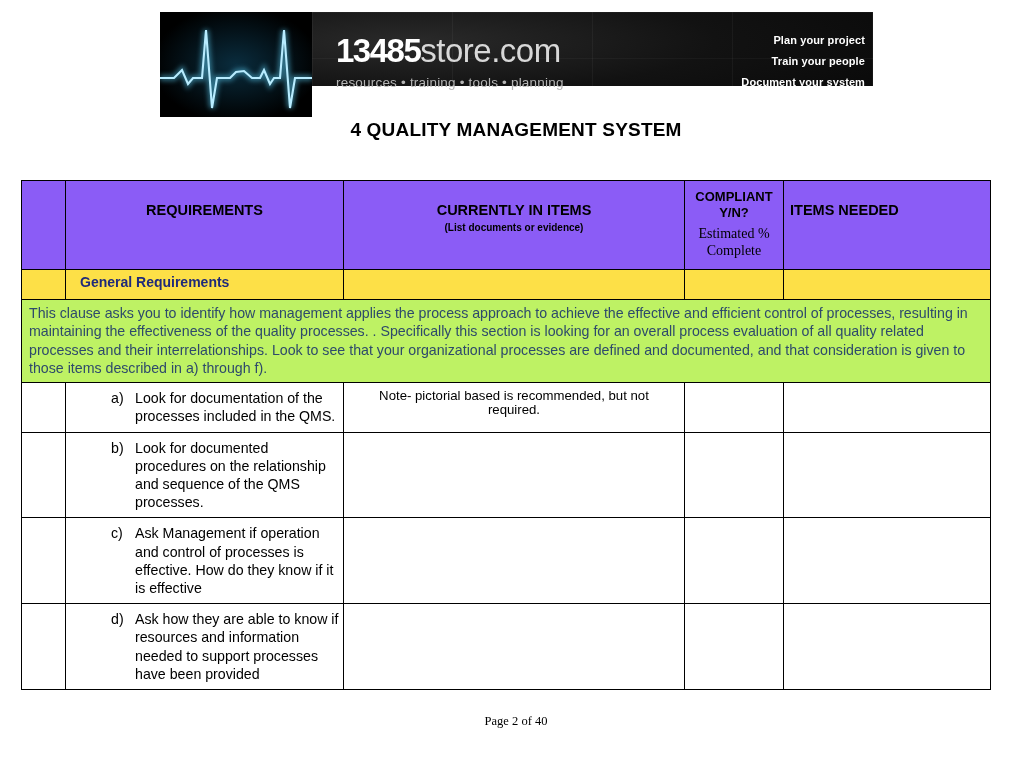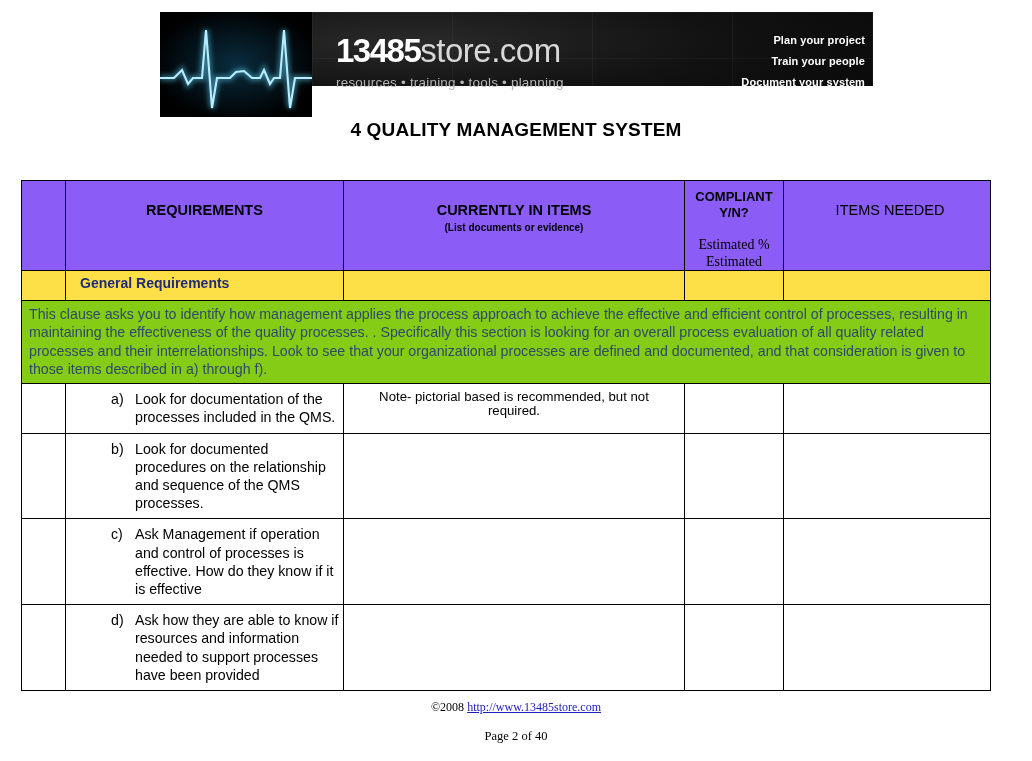--- a/index.html
+++ b/index.html
@@ -133,55 +133,55 @@
     font-size: 14.5px;
     font-weight: bold;
     line-height: 17px;
   }
   .hdr-txt .sub1 {
     display: block;
     font-size: 10px;
   }
   .hdr-left {
     padding: 21px 0 0 6px;
-    text-align: center;
+    text-align: left;
     font-size: 14.5px;
-    font-weight: normal;
+    font-weight: bold;
   }
   .hdr-compliant {
     padding-top: 8px;
     text-align: center;
     font-size: 13px;
     font-weight: bold;
     line-height: 16px;
   }
   .hdr-compliant .serifpart {
     display: block;
-    margin-top: 15px;
+    margin-top: 4px;
     font-family: "Liberation Serif", serif;
     font-weight: normal;
     font-size: 14px;
     line-height: 17px;
   }
 
   
   tr.section td {
     background: #fde047;
     height: 29px;
   }
   .section-label {
     padding: 4px 0 0 14px;
     font-size: 14px;
     font-weight: bold;
     color: #1f2a7a;
   }
 
   
   tr.para td {
-    background: #84cc16;
+    background: #bef264;
   }
   .para-txt {
     padding: 4px 8px 5px 7px;
     font-size: 14.2px;
     line-height: 18.3px;
     color: #2e4a6b;
   }
 
   
   tr.item td { background: #ffffff; }
@@ -281,21 +281,21 @@
           <span>CURRENTLY IN ITEMS</span>
           <span class="sub1">(List documents or evidence)</span>
         </div>
       </td>
       <td>
         <div class="hdr-compliant">
           <span>COMPLIANT</span><br>
           <span>Y/N?</span>
           <span class="serifpart">
             <span>Estimated %</span><br>
-            <span>Estimated</span>
+            <span>Complete</span>
           </span>
         </div>
       </td>
       <td>
         <div class="hdr-left">ITEMS NEEDED</div>
       </td>
     </tr>
 
     <tr class="section">
       <td></td>
@@ -393,15 +393,14 @@
         <div class="note-cell"></div>
       </td>
       <td>
         <div class="note-cell"></div>
       </td>
     </tr>
   </tbody>
 </table>
 
 <div class="footer">
-  <div class="footer-copy"><span>©2008 </span><a href="#">http://www.13485store.com</a></div>
   <div class="footer-page">Page 2 of 40</div>
 </div>
 
 </body></html>

